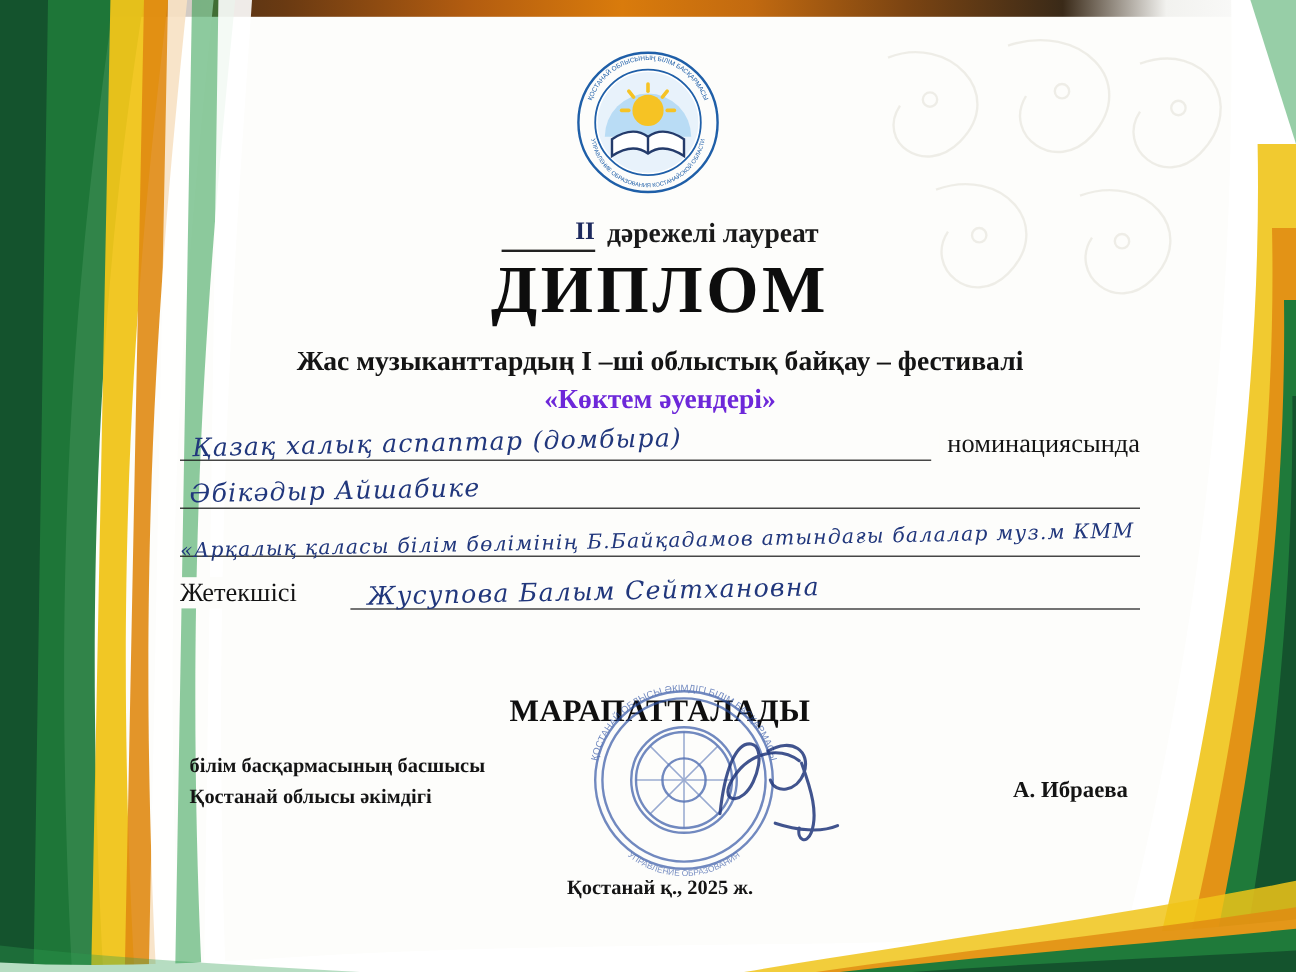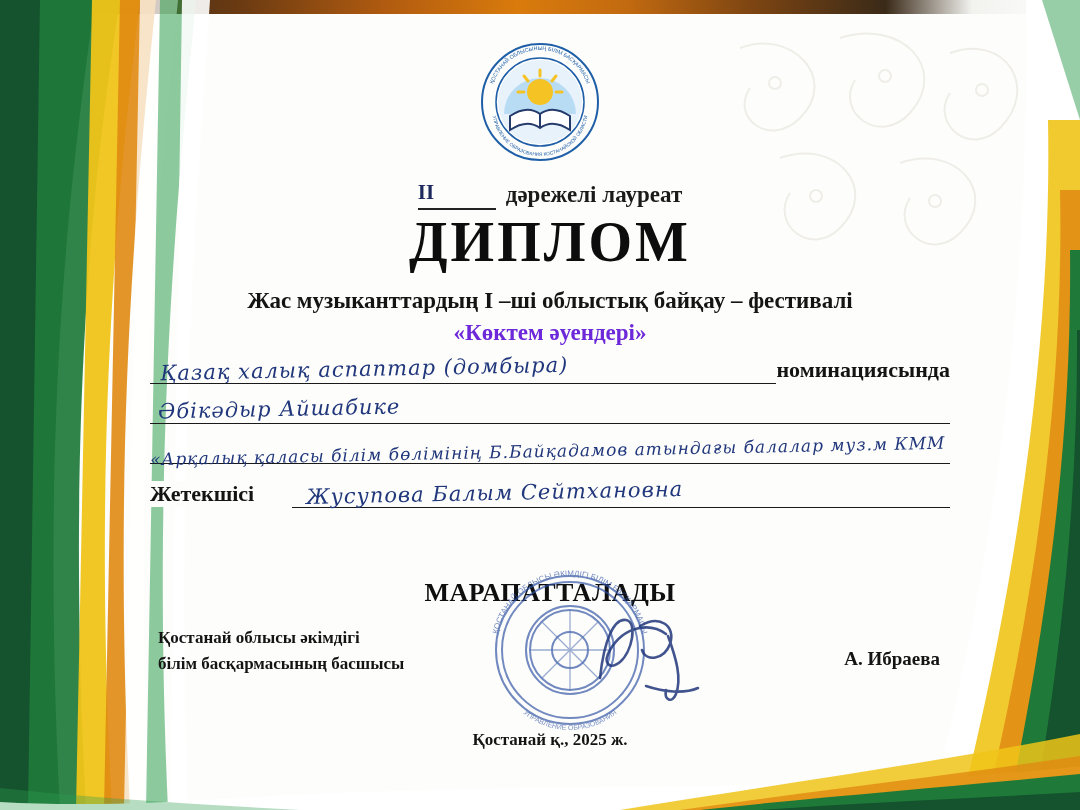--- a/index.html
+++ b/index.html
@@ -79,21 +79,21 @@
     width: 800px;
     text-align: center;
     font-size: 23px;
     font-weight: bold;
     color: #1a1a1a;
   }
   .degree-blank {
     display: inline-block;
     width: 78px;
     border-bottom: 2px solid #222;
-    text-align: left;
+    text-align: right;
     margin-right: 10px;
     position: relative;
     font-family: "Liberation Serif", serif;
   }
   .degree-blank span {
     position: relative;
     top: -3px;
     font-size: 21px;
     color: #1d2a5e;
   }
@@ -154,21 +154,21 @@
     color: #21377c;
     font-size: 21px;
     letter-spacing: 1px;
     white-space: nowrap;
     transform: rotate(-1.2deg);
   }
   .printed {
     position: absolute;
     bottom: 3px;
     font-size: 22px;
-    font-weight: bold;
+    font-weight: normal;
     color: #141414;
     background: #fdfdfb;
     padding-left: 6px;
     margin-top: 22px;
   }
   .printed.left {
     left: 0;
     padding-left: 0;
     padding-right: 6px;
     z-index: 2;
@@ -390,21 +390,21 @@
         <g fill="none" stroke="#21377c" stroke-width="2.6" stroke-linecap="round">
           <path d="M20,78 C24,40 34,18 46,20 C58,22 52,52 40,62 C30,70 22,64 30,50 C44,26 70,22 86,34"></path>
           <path d="M60,26 C80,14 96,26 90,44 C84,60 66,62 62,50"></path>
           <path d="M88,36 C96,58 102,78 96,94 C92,104 84,100 86,90"></path>
           <path d="M66,86 C84,92 104,94 118,88"></path>
         </g>
       </svg>
     </div>
 
     <div class="signer">
+      <div>білім  басқармасының  басшысы</div>
       <div>Қостанай облысы әкімдігі</div>
-      <div>білім  басқармасының  басшысы</div>
     </div>
     <div class="signer-name">А. Ибраева</div>
 
     <div class="place-date">Қостанай қ., 2025 ж.</div>
 
   </div>
 </div>
 
 </body></html>

